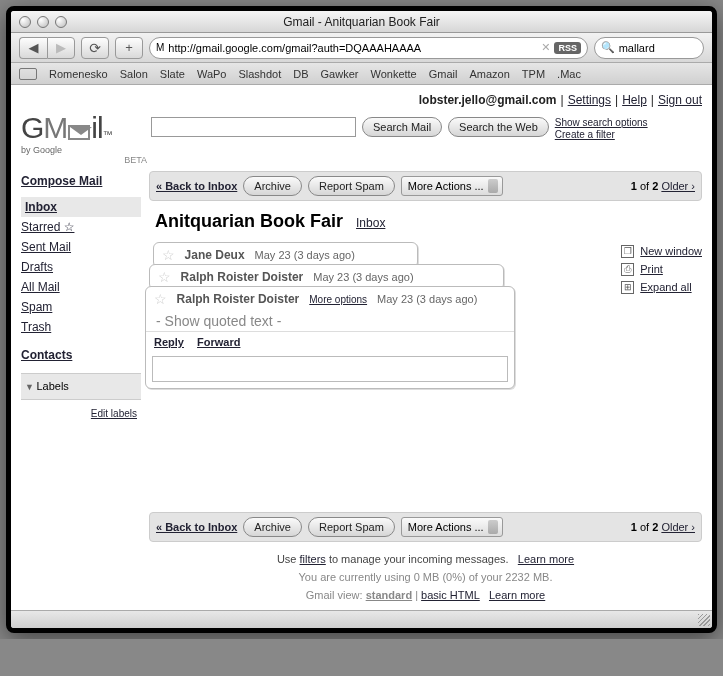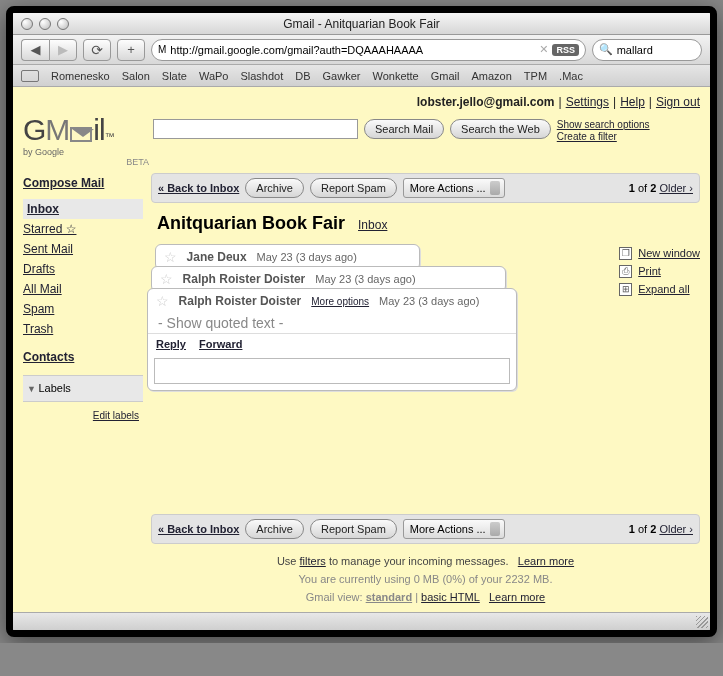--- a/index.html
+++ b/index.html
@@ -1,36 +1,36 @@
 <!DOCTYPE html>
 <html><head>
 <meta charset="utf-8">
 <style>
 *{box-sizing:border-box;margin:0;padding:0;font-family:"Lucida Grande","Helvetica Neue",Arial,sans-serif}
 body{background:#888;display:flex;justify-content:center;align-items:flex-start;padding:6px}
-.window{width:723px;background:#ededed;border:7px solid #000000;border-radius:8px;box-shadow:0 6px 24px rgba(0,0,0,.5);overflow:hidden}
+.window{width:723px;background:#ededed;border:5px solid #000000;border-radius:8px;box-shadow:0 6px 24px rgba(0,0,0,.5);overflow:hidden}
 .titlebar{height:22px;background:linear-gradient(#f6f6f6,#d6d6d6);border-bottom:1px solid #999;display:flex;align-items:center;position:relative}
 .traffic{display:flex;gap:6px;padding-left:8px}
 .tl{width:12px;height:12px;border-radius:50%;background:radial-gradient(circle at 30% 30%,#fff,#bbb);border:1px solid #777}
 .title{position:absolute;left:0;right:0;text-align:center;font-size:12px;color:#222}
 .toolbar{height:30px;background:linear-gradient(#f2f2f2,#d8d8d8);border-bottom:1px solid #aaa;display:flex;align-items:center;padding:0 8px;gap:6px;font-size:11px}
 .tbtn{width:28px;height:22px;border:1px solid #999;border-radius:4px;background:linear-gradient(#fdfdfd,#d9d9d9);display:flex;align-items:center;justify-content:center;font-size:13px;color:#555}
 .navgrp{display:flex}
 .navgrp .tbtn:first-child{border-radius:4px 0 0 4px;border-right:none}
 .navgrp .tbtn:last-child{border-radius:0 4px 4px 0}
 .url{flex:1;height:22px;border:1px solid #999;border-radius:11px;background:#fff;display:flex;align-items:center;padding:0 6px;gap:4px;overflow:hidden}
 .url input{flex:1;border:none;outline:none;font-size:11px;background:transparent}
 .rss{background:#666;color:#fff;font-size:9px;padding:1px 4px;border-radius:3px;font-weight:bold}
 .sbox{width:110px;height:22px;border:1px solid #999;border-radius:11px;background:#fff;display:flex;align-items:center;padding:0 6px;gap:4px}
 .sbox input{flex:1;border:none;outline:none;font-size:11px;background:transparent}
 .mag{color:#999;font-size:11px}
 .refresh{font-size:14px;color:#555}
 .bookmarks{height:22px;background:linear-gradient(#e6e6e6,#d0d0d0);border-bottom:1px solid #aaa;display:flex;align-items:center;padding:0 8px;gap:12px;font-size:11px;color:#333;overflow:hidden}
 .book-icon{width:18px;height:12px;border:1px solid #777;border-radius:2px;position:relative}
-.content{background:#fef9c3;padding:8px 10px 4px;width:100%}
+.content{background:#ffffff;padding:8px 10px 4px;width:100%}
 .toprow{display:flex;justify-content:flex-end;font-size:12px;color:#222;gap:4px;margin-bottom:4px}
 .toprow a{color:#223;text-decoration:underline}
 .header{display:flex;align-items:flex-start;gap:10px;margin-bottom:8px}
 .logo{width:120px;height:52px;font-family:Georgia,serif;position:relative}
 .logo-main{font-size:30px;color:#444;letter-spacing:-1px;display:flex;align-items:baseline}
 .logo-main .m{color:#777}
 .env{display:inline-block;width:22px;height:15px;border:2px solid #888;margin:0 1px;vertical-align:baseline;position:relative;top:2px}
 .env::before{content:"";position:absolute;top:0;left:0;right:0;border-left:11px solid transparent;border-right:11px solid transparent;border-top:8px solid #888}
 .bygoogle{font-size:9px;color:#666}
 .beta{font-size:9px;color:#888;position:absolute;right:-6px;top:44px}

